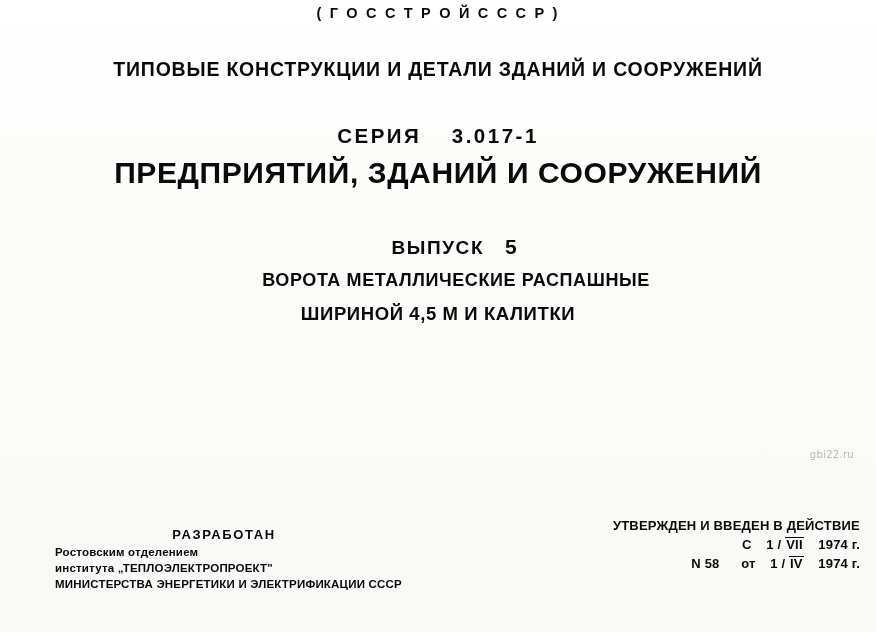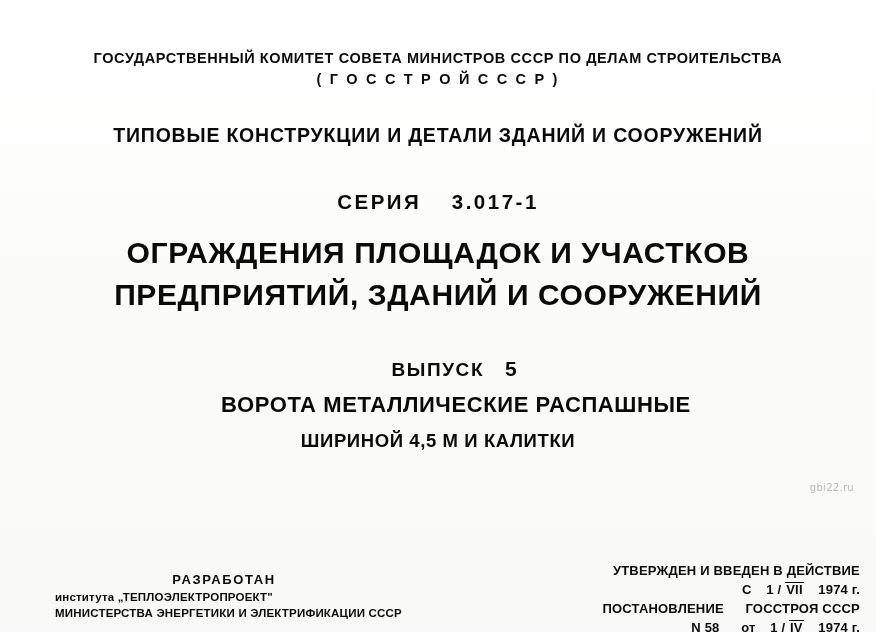--- a/index.html
+++ b/index.html
@@ -91,37 +91,37 @@
     letter-spacing: 1.6px;
     font-weight: bold;
     padding-left: 32px;
   }
   .issue .num {
     font-size: 21px;
     letter-spacing: 0;
   }
   .sub1 {
     margin-top: 11px;
-    font-size: 22px;
+    font-size: 18px;
     letter-spacing: 0.6px;
     font-weight: bold;
     padding-left: 36px;
   }
   .sub2 {
     margin-top: 12px;
     font-size: 18.5px;
     letter-spacing: 0.6px;
     font-weight: bold;
   }
 
   
   .watermark {
     position: absolute;
     right: 22px;
-    top: 432px;
+    top: 444px;
     font-size: 10px;
     color: #b9b9b9;
     letter-spacing: 0.3px;
     font-family: "DejaVu Sans", sans-serif;
   }
 
   
   .footer {
     position: absolute;
     left: 0;
@@ -180,75 +180,69 @@
     display: inline-block;
     width: 7px;
   }
 </style>
 </head>
 <body>
 
 <div id="page">
   <div class="layer">
 
-    <div class="line hdr1">ГОСУДАРСТВЕННЫЙ КОМИТЕТ СОВЕТА МИНИСТРОВ СССР ПО ДЕЛАМ СТРОИТЕЛЬСТВА</div>
 
     <div class="line hdr2">( Г О С С Т Р О Й   С С С Р )</div>
 
     <div class="line typ">ТИПОВЫЕ КОНСТРУКЦИИ И ДЕТАЛИ ЗДАНИЙ И СООРУЖЕНИЙ</div>
 
     <div class="line series">
       <span>СЕРИЯ</span>
       <span class="sp"></span>
       <span>3.017-1</span>
     </div>
 
-    <div class="line title1">ОГРАЖДЕНИЯ ПЛОЩАДОК И УЧАСТКОВ</div>
 
     <div class="line title2">ПРЕДПРИЯТИЙ, ЗДАНИЙ И СООРУЖЕНИЙ</div>
 
     <div class="line issue">
       <span>ВЫПУСК</span>
       <span class="sp-sm"></span>
       <span class="num">5</span>
     </div>
 
     <div class="line sub1">ВОРОТА МЕТАЛЛИЧЕСКИЕ РАСПАШНЫЕ</div>
 
     <div class="line sub2">ШИРИНОЙ 4,5 М И КАЛИТКИ</div>
   </div>
 
   <div class="watermark">gbi22.ru</div>
 
   <div class="footer">
 
     <div class="foot-left">
       <div class="fl-title">РАЗРАБОТАН</div>
+      <div class="fl-row">Ростовским отделением</div>
       <div class="fl-row">института „ТЕПЛОЭЛЕКТРОПРОЕКТ"</div>
       <div class="fl-row">МИНИСТЕРСТВА ЭНЕРГЕТИКИ И ЭЛЕКТРИФИКАЦИИ СССР</div>
     </div>
 
     <div class="foot-right">
       <div class="fr-row">УТВЕРЖДЕН И ВВЕДЕН В ДЕЙСТВИЕ</div>
 
       <div class="fr-row">
         <span>С</span>
         <span class="sp-sm"></span>
         <span>1</span>
         <span>/</span>
         <span class="ovl">VII</span>
         <span class="sp-sm"></span>
         <span>1974 г.</span>
       </div>
 
-      <div class="fr-row">
-        <span>ПОСТАНОВЛЕНИЕ</span>
-        <span class="sp"></span>
-        <span>ГОССТРОЯ СССР</span>
-      </div>
 
       <div class="fr-row indent2">
         <span>N 58</span>
         <span class="sp"></span>
         <span>от</span>
         <span class="sp-sm"></span>
         <span>1</span>
         <span>/</span>
         <span class="ovl">IV</span>
         <span class="sp-sm"></span>

